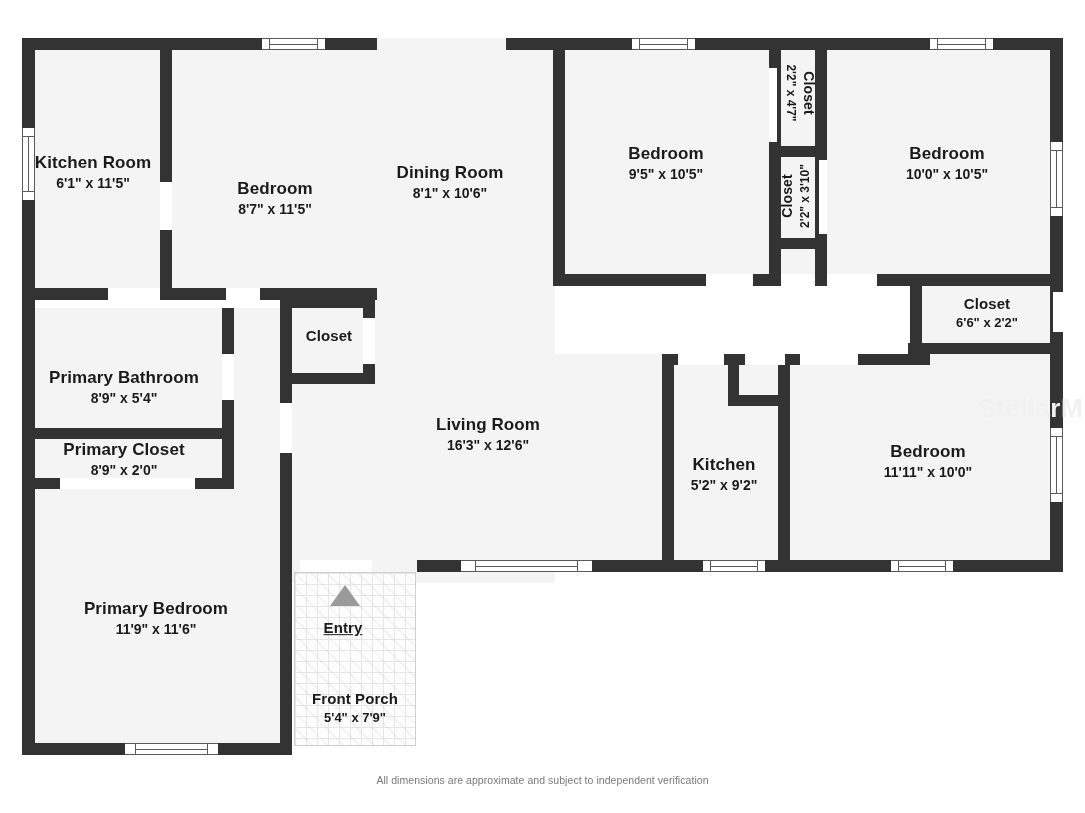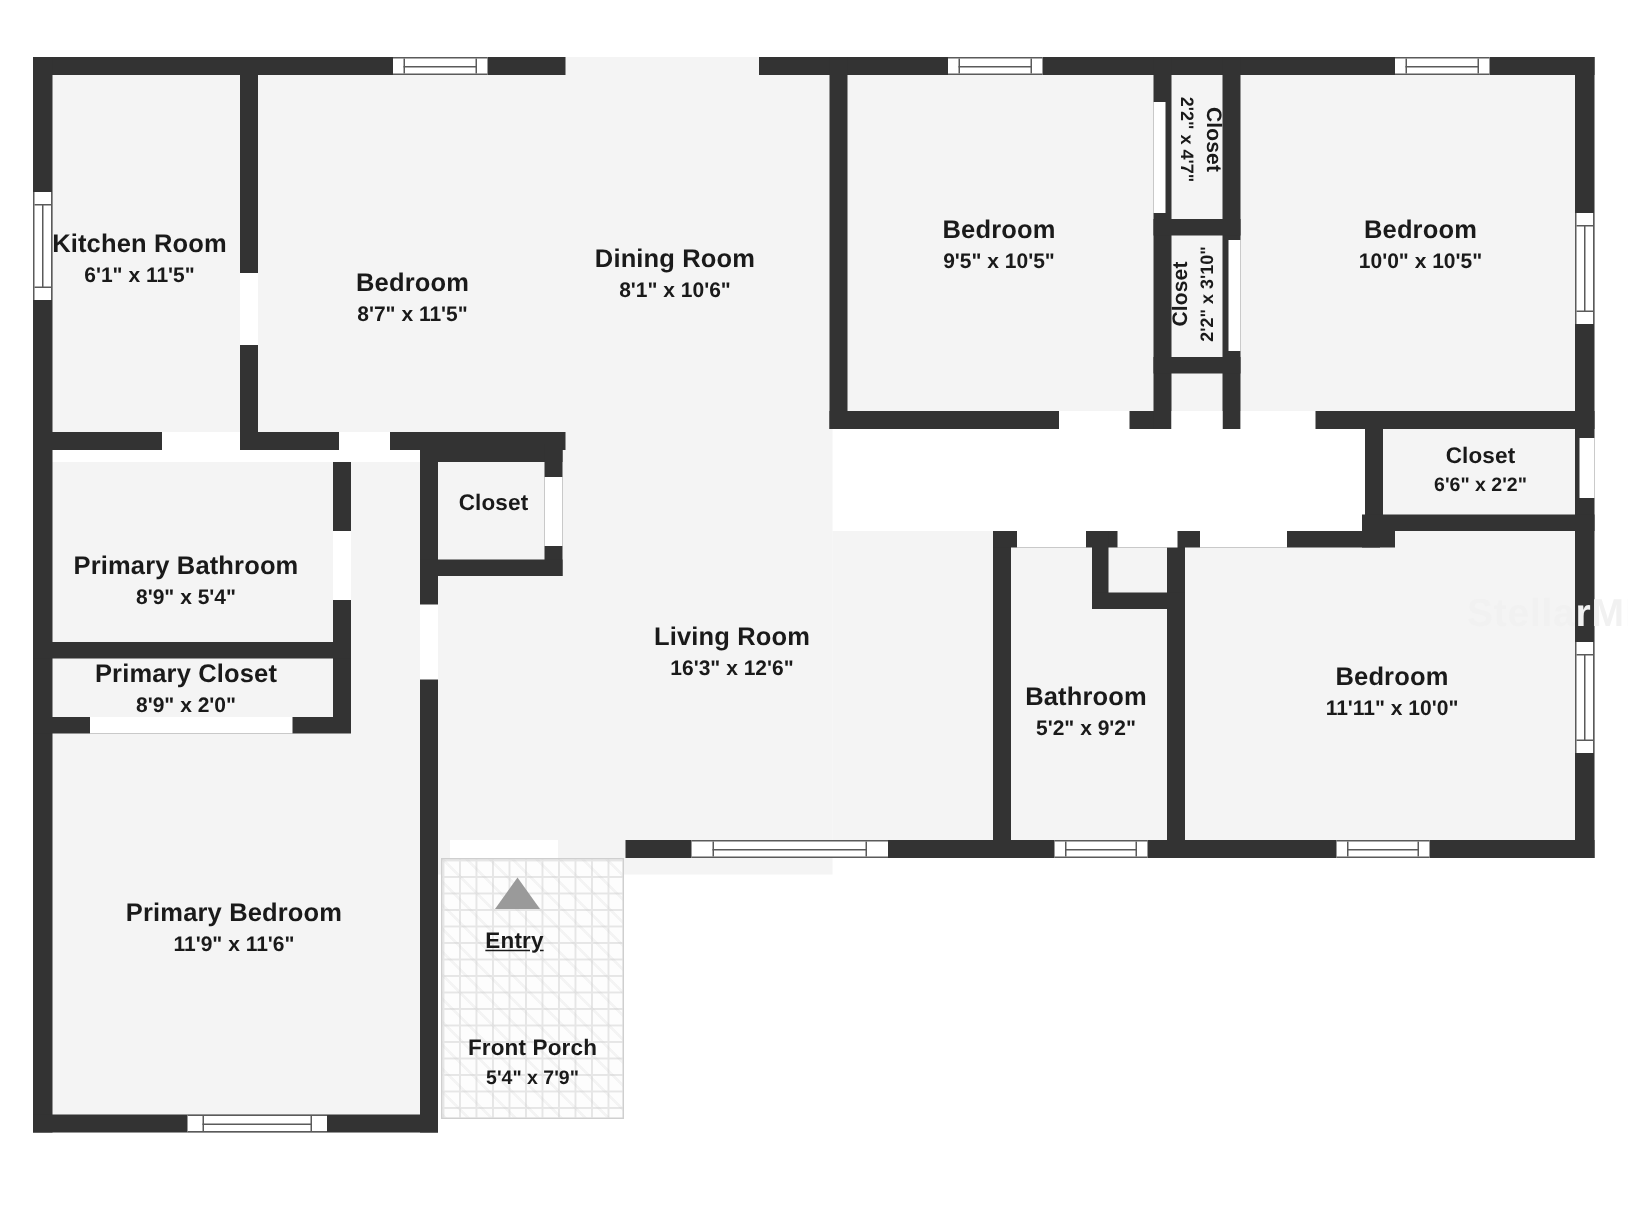--- a/index.html
+++ b/index.html
@@ -390,21 +390,21 @@
     <span class="rname">Closet</span>
     <span class="rdim"></span>
   </div>
 
   <div class="label anchored" style="left:488px; top:434px; transform:translate(-50%,-50%);">
     <span class="rname">Living Room</span>
     <span class="rdim">16'3" x 12'6"</span>
   </div>
 
   <div class="label anchored" style="left:724px; top:474px; transform:translate(-50%,-50%);">
-    <span class="rname">Bathroom</span>
+    <span class="rname">Kitchen</span>
     <span class="rdim">5'2" x 9'2"</span>
   </div>
 
   <div class="label anchored" style="left:928px; top:461px; transform:translate(-50%,-50%);">
     <span class="rname">Bedroom</span>
     <span class="rdim">11'11" x 10'0"</span>
   </div>
 
   <div class="label anchored" style="left:156px; top:618px; transform:translate(-50%,-50%);">
     <span class="rname">Primary Bedroom</span>
@@ -416,14 +416,15 @@
     <span class="rdim"></span>
   </div>
 
   <div class="label small anchored" style="left:355px; top:708px; transform:translate(-50%,-50%);">
     <span class="rname">Front Porch</span>
     <span class="rdim">5'4" x 7'9"</span>
   </div>
 
   <div class="watermark" style="left:978px; top:393px;">StellarMLS</div>
 
+  <div class="disclaimer" style="left:0; top:774px;">All dimensions are approximate and subject to independent verification</div>
 
 </div>
 
 </body></html>

